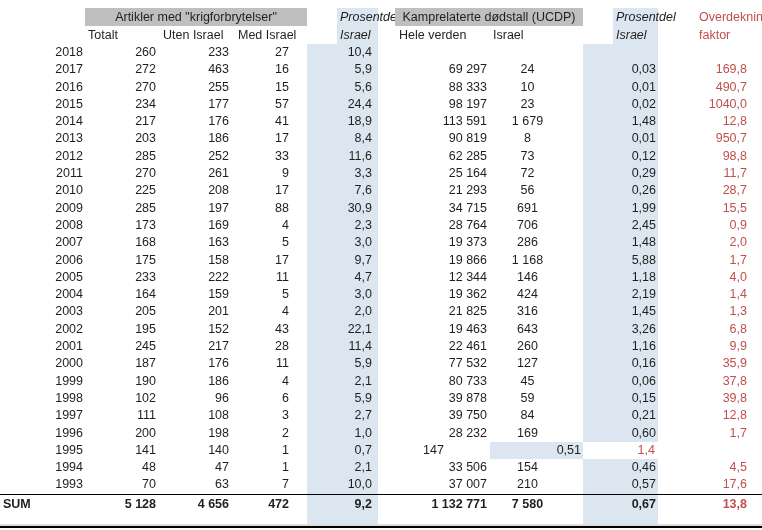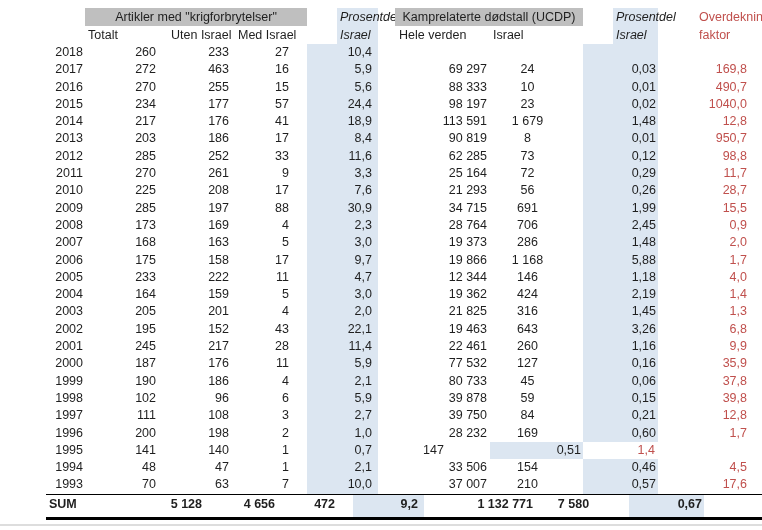--- a/index.html
+++ b/index.html
@@ -30,32 +30,32 @@
   .col-med    {text-align:right;padding-right:18px;}
   .col-pct1   {text-align:right;padding-right:6px;background:var(--blue);}
   .col-gap    {}
   .col-verden {text-align:right;padding-right:3px;}
   .col-isr    {text-align:center;padding-right:18px;}
   .col-pct2   {text-align:right;padding-right:2px;background:var(--blue);}
   .col-faktor {text-align:right;padding-right:3px;color:var(--red);}
   
   .group-gray{background:var(--gray);text-align:center;}
   .hdr-left-tot {text-align:left;padding-left:3px;}
-  .hdr-left-uten{text-align:left;padding-left:5px;margin-left:8px;}
+  .hdr-left-uten{text-align:left;padding-left:5px;}
   .hdr-left-med {text-align:left;padding-left:7px;}
   .hdr-blue{background:var(--blue);font-style:italic;text-align:left;padding-left:3px;margin-left:30px;}
   .hdr-red{color:var(--red);text-align:left;padding-left:5px;margin-left:36px;}
   .hdr-verden{text-align:left;padding-left:4px;}
   .hdr-isr{text-align:left;padding-left:3px;}
   .span-3{grid-column:span 3;}
   .span-2{grid-column:span 2;}
   
   .sum-row{
-    height:26px;line-height:18px;font-weight:bold;
-    border-top:1px solid #000;border-bottom:3px solid #000;margin-left:46px;
+    height:34px;line-height:18px;font-weight:bold;
+    border-top:1px solid #000;border-bottom:3px solid #000;
   }
   .sum-row .col-year{text-align:left;padding-left:3px;}
   .bottom-rule{
     position:absolute;left:0;top:524px;width:762px;height:2px;background:#dddddd;
   }
 </style>
 </head>
 <body>
 
 <div class="sheet">

